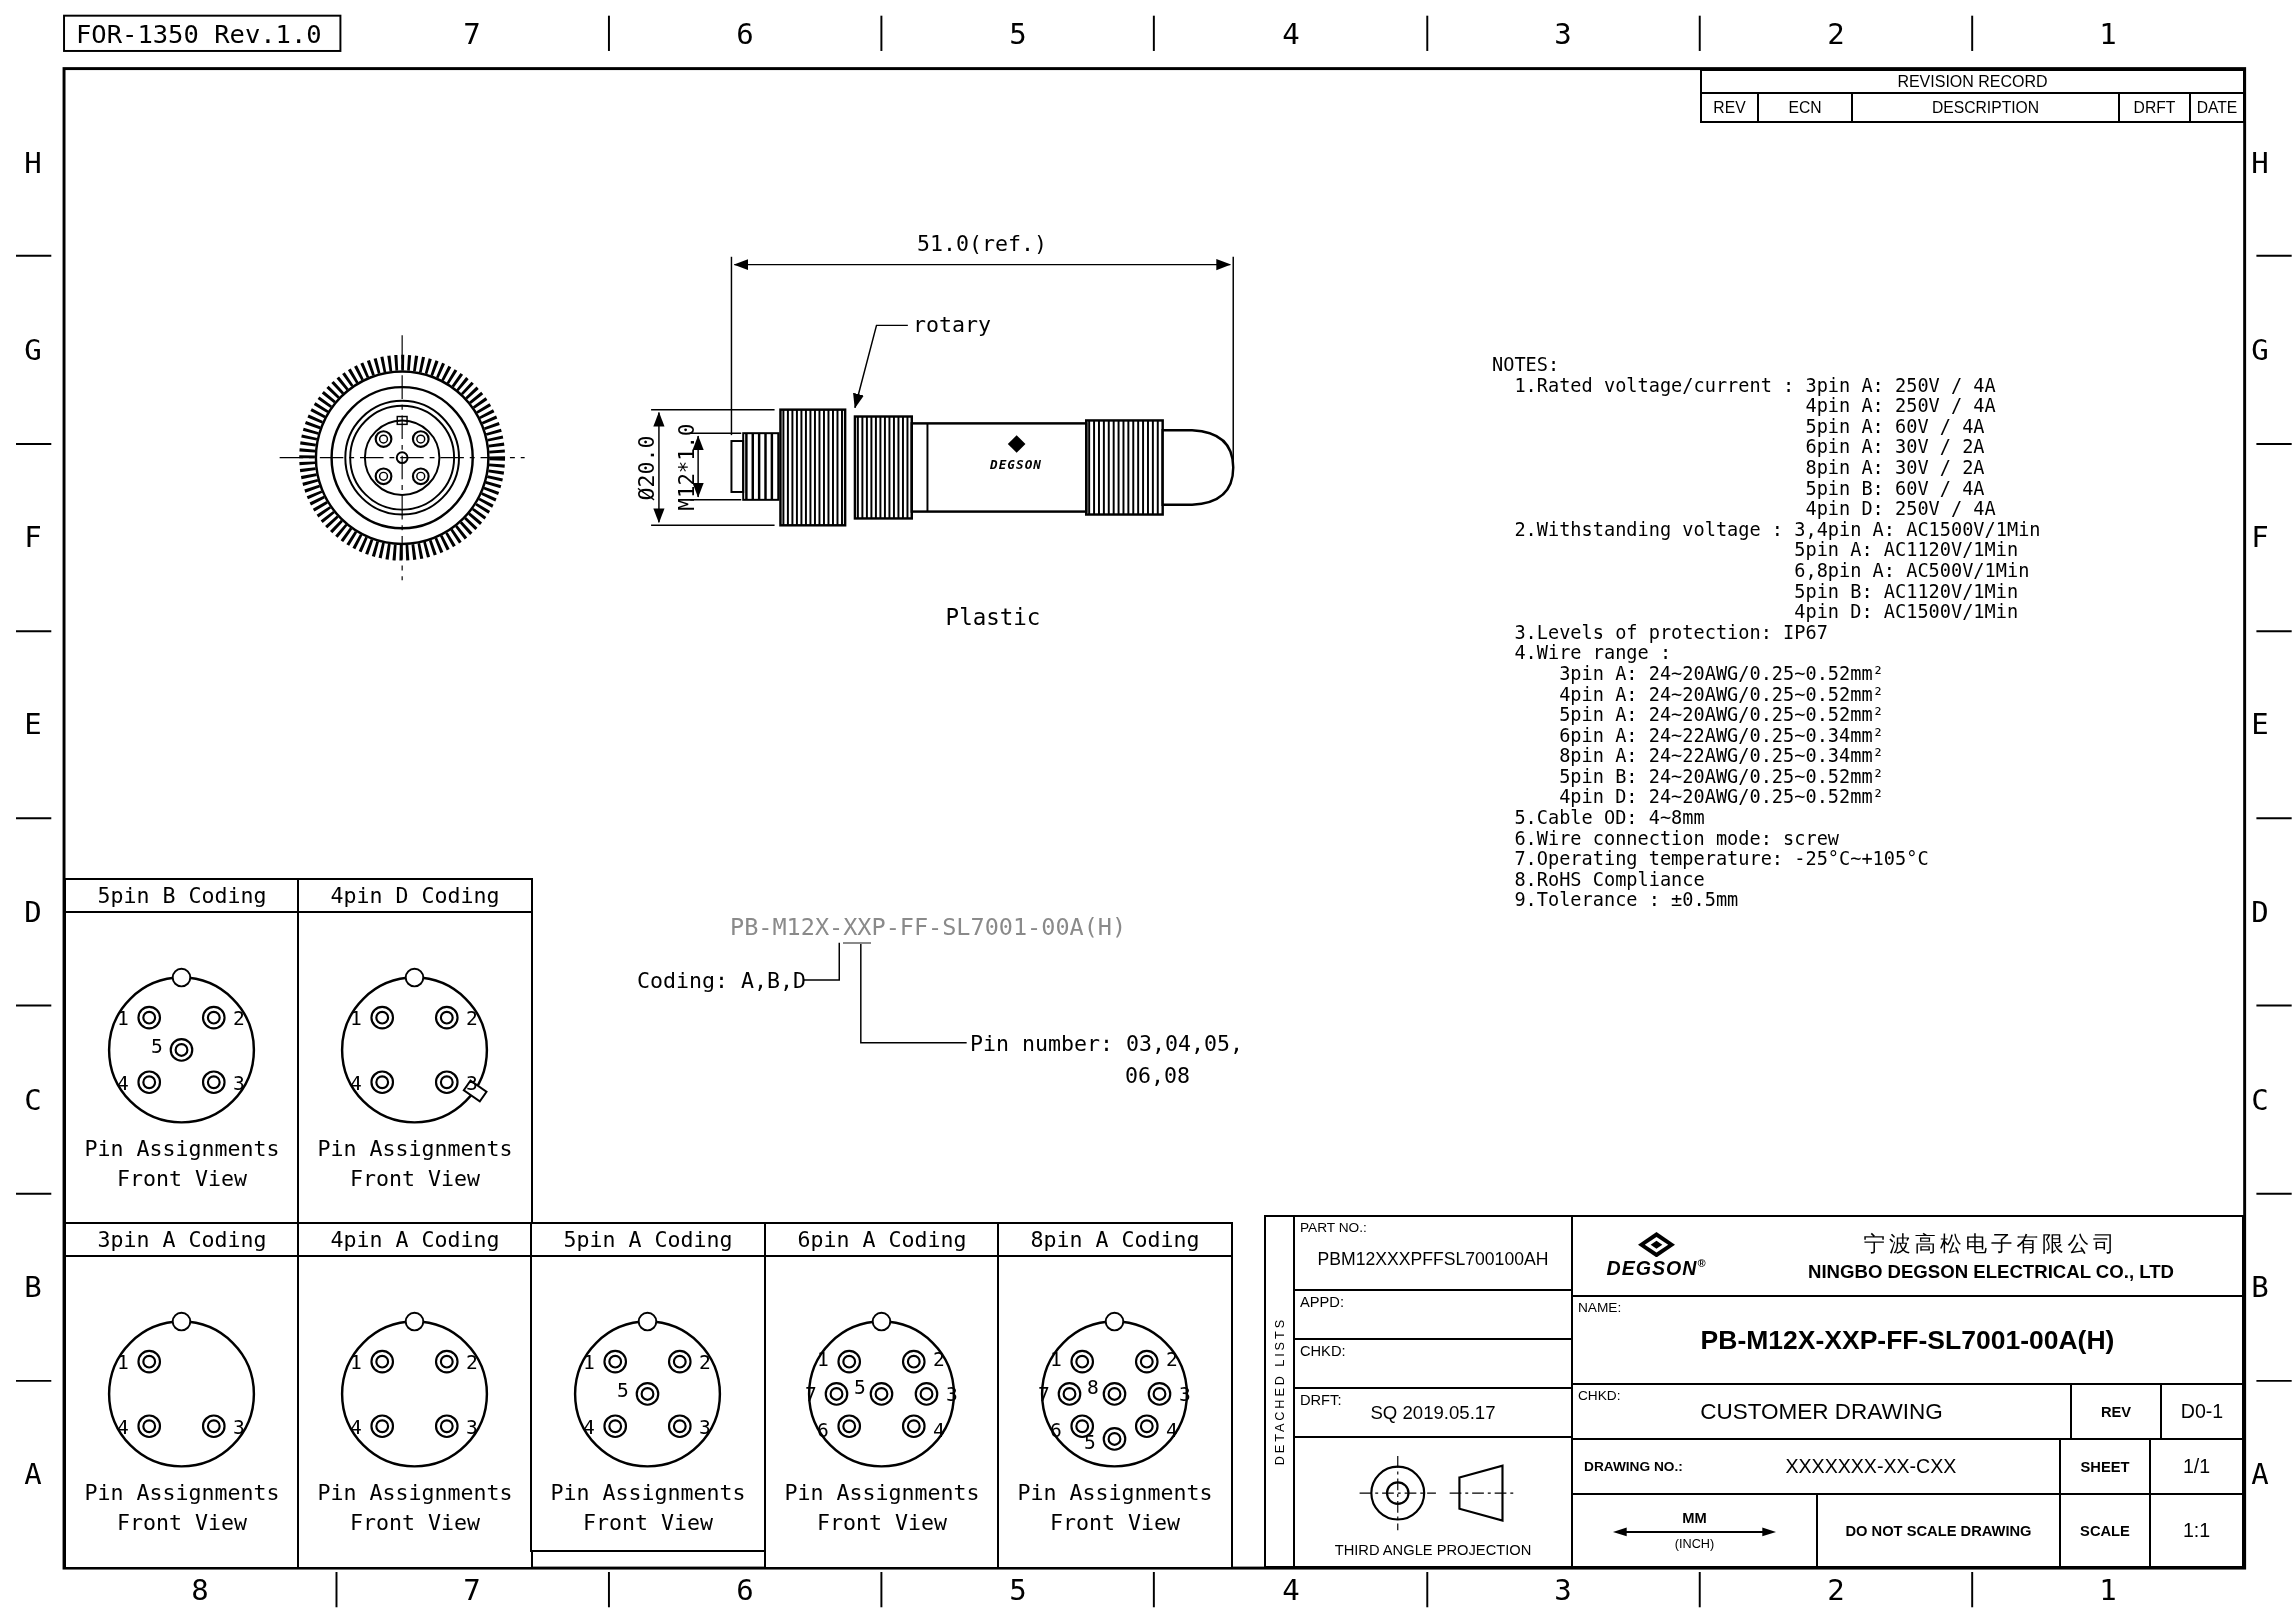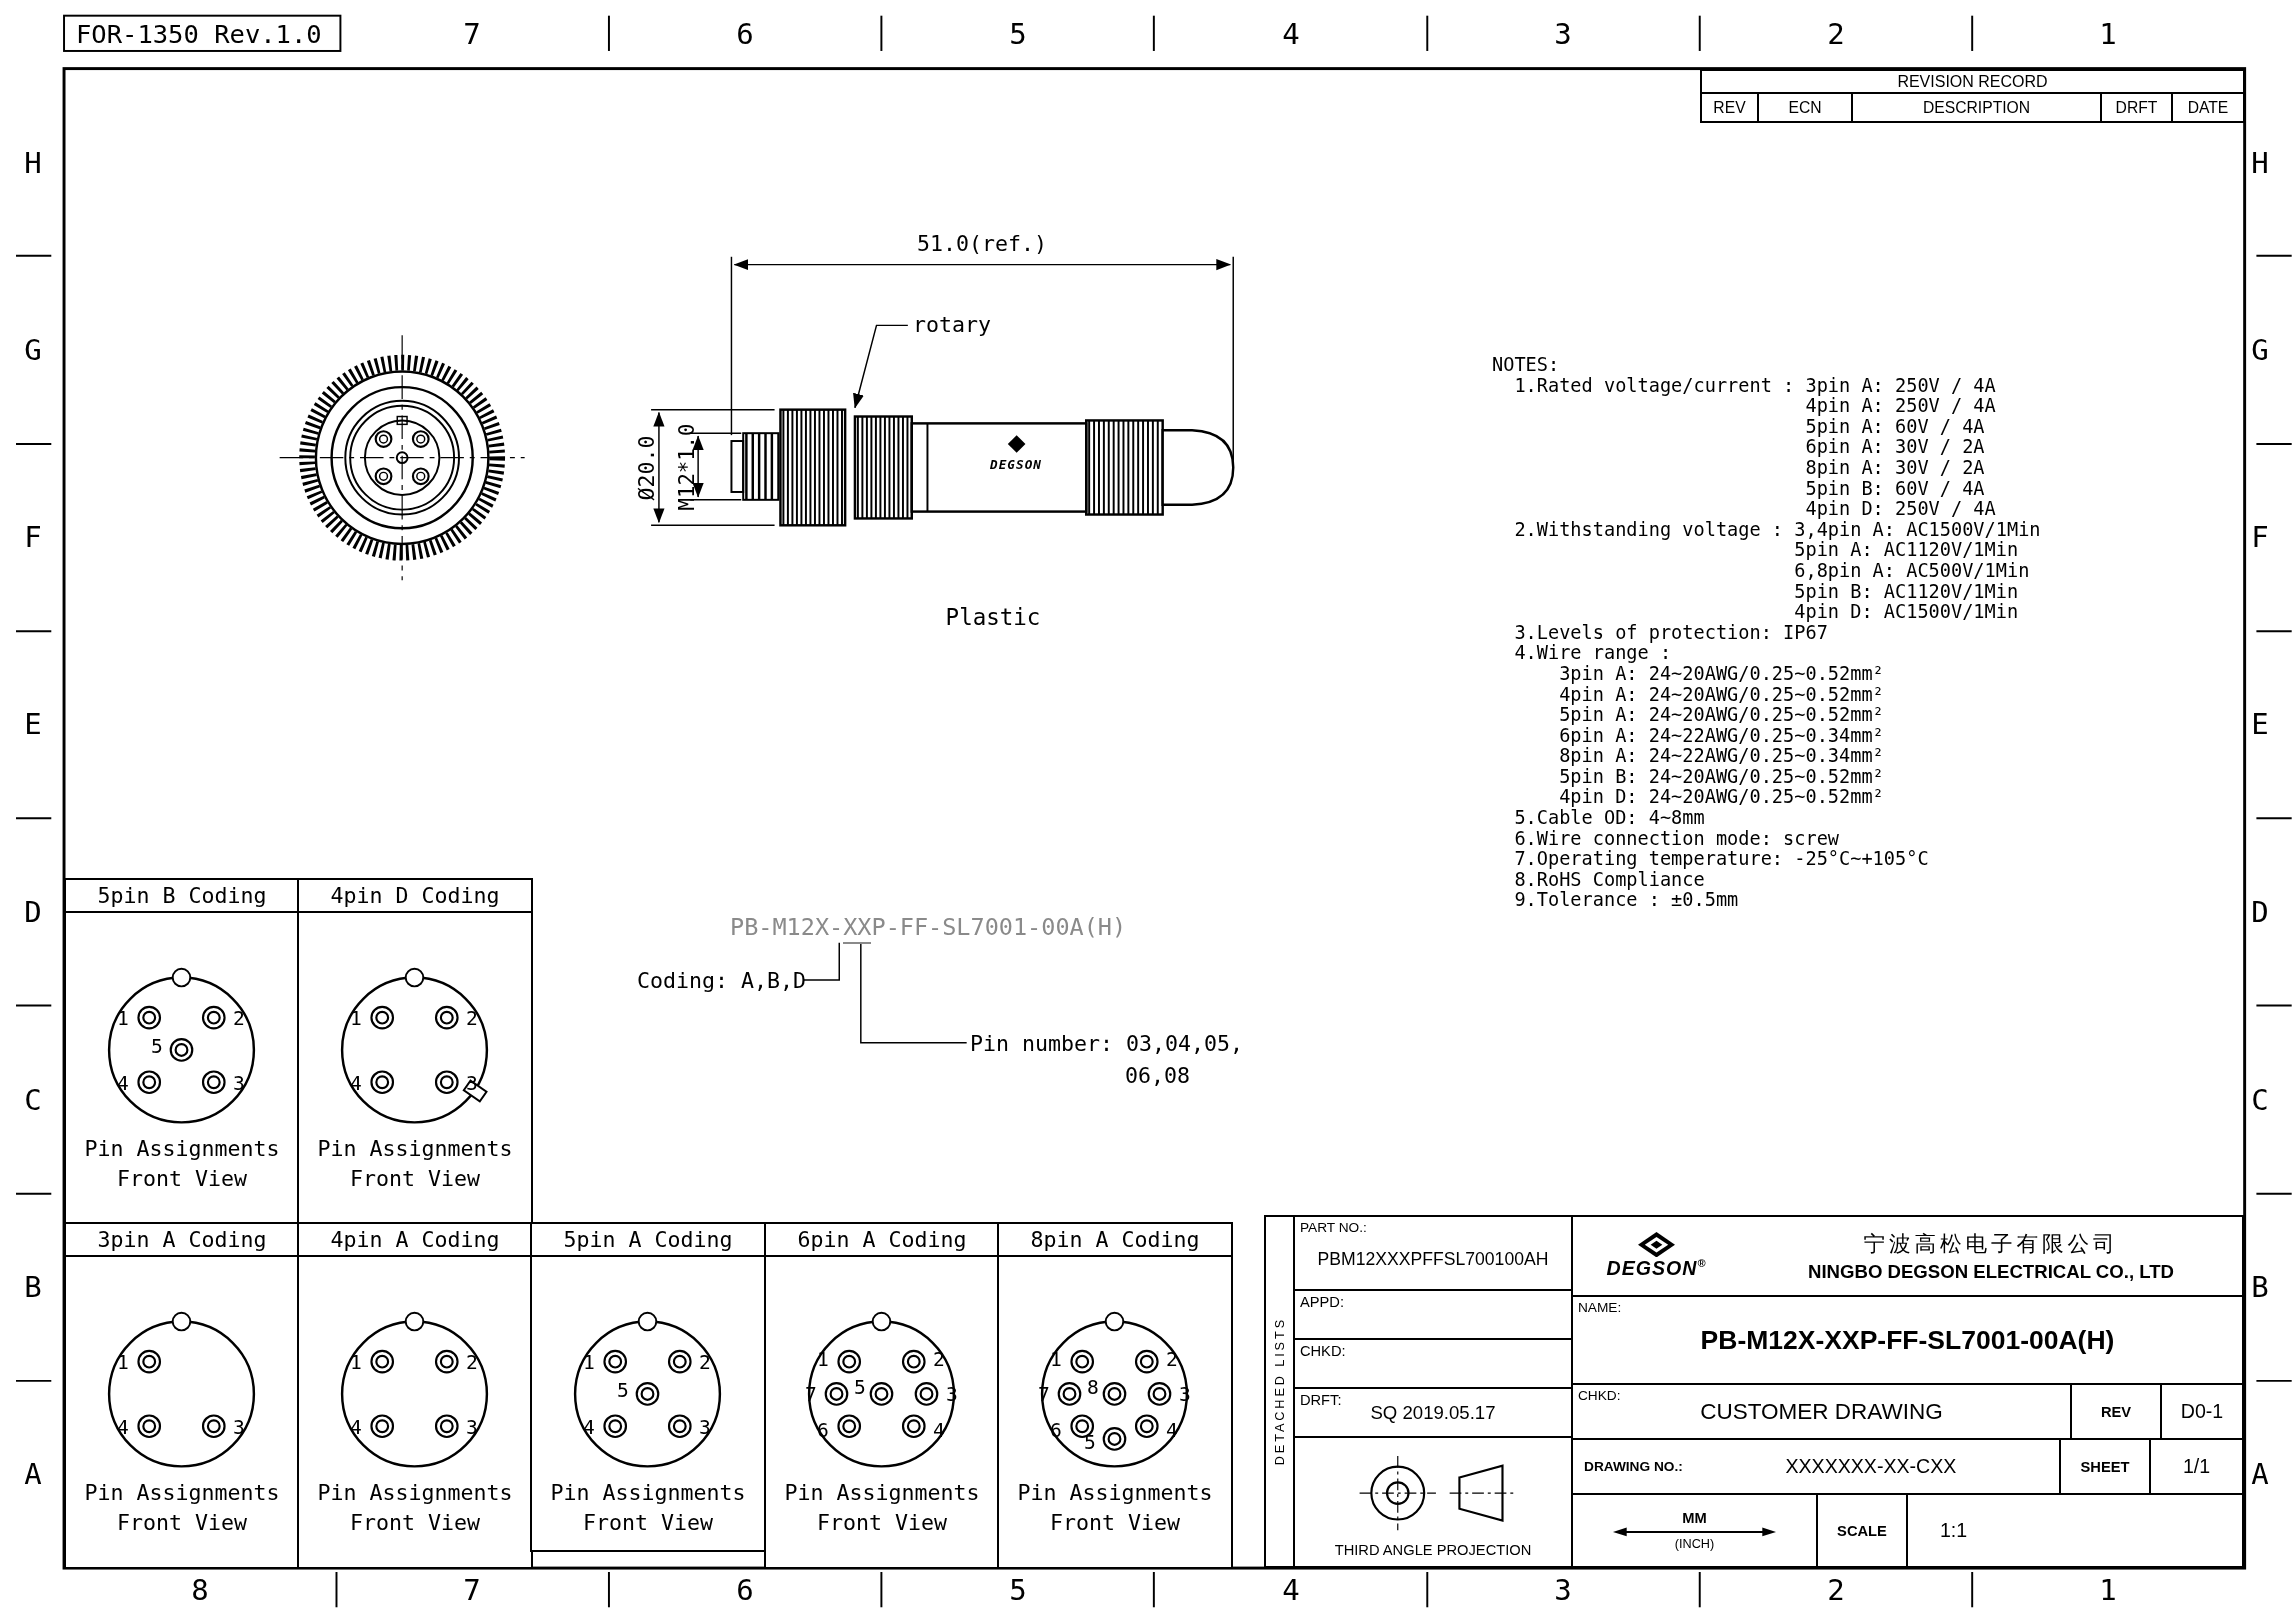--- a/index.html
+++ b/index.html
@@ -174,21 +174,21 @@
   <div class="abs ctr zl" style="left:2260px;top:1287px">B</div>
   <div class="abs ctr zl" style="left:2260px;top:1474px">A</div>
 
   <div class="abs sans" style="left:1700px;top:69px;width:545px">
     <div class="revhead">REVISION RECORD</div>
     <div class="revrow">
       <div class="rc" style="width:55px">REV</div>
       <div class="rc" style="width:94px">ECN</div>
       <div class="rc" style="flex:1">DESCRIPTION</div>
       <div class="rc" style="width:71px">DRFT</div>
-      <div class="rc" style="width:72px">DATE</div>
+      <div class="rc" style="width:54px">DATE</div>
     </div>
   </div>
 
   <div class="abs ctr anno" style="left:982px;top:243px">51.0(ref.)</div>
   <div class="abs anno" style="left:913px;top:312px">rotary</div>
   <div class="abs rot anno" style="left:646px;top:468px">Ø20.0</div>
   <div class="abs rot" style="left:687px;top:467px;font-size:20.6px">M12*1.0</div>
   <div class="abs ctr" style="left:993px;top:617px;font-size:22.5px">Plastic</div>
   <div class="abs ctr" style="left:1016px;top:464px;font-size:12.7px;font-weight:bold;font-style:italic;letter-spacing:1px">DEGSON</div>
 
@@ -568,20 +568,21 @@
       <div style="flex:1;display:flex">
         <div style="width:243px;display:flex;flex-direction:column;align-items:center;justify-content:center">
           <div style="font-size:14.7px;font-weight:bold">MM</div>
           <svg width="167" height="11.8" viewBox="0 0 170 12">
             <line x1="14" y1="6" x2="156" y2="6" stroke="#000" stroke-width="2"></line>
             <polygon points="2,6 16,1.5 16,10.5" fill="#000"></polygon>
             <polygon points="168,6 154,1.5 154,10.5" fill="#000"></polygon>
           </svg>
           <div style="font-size:12.7px">(INCH)</div>
         </div>
+        <div style="flex:1;border-left:2px solid #000;display:flex;align-items:center;justify-content:center;font-size:14.7px;font-weight:bold">DO NOT SCALE DRAWING</div>
         <div class="keycell" style="width:90px">SCALE</div>
         <div class="valcell" style="width:93px">1:1</div>
       </div>
     </div>
   </div>
 
 </div>
 
 
 </body></html>

